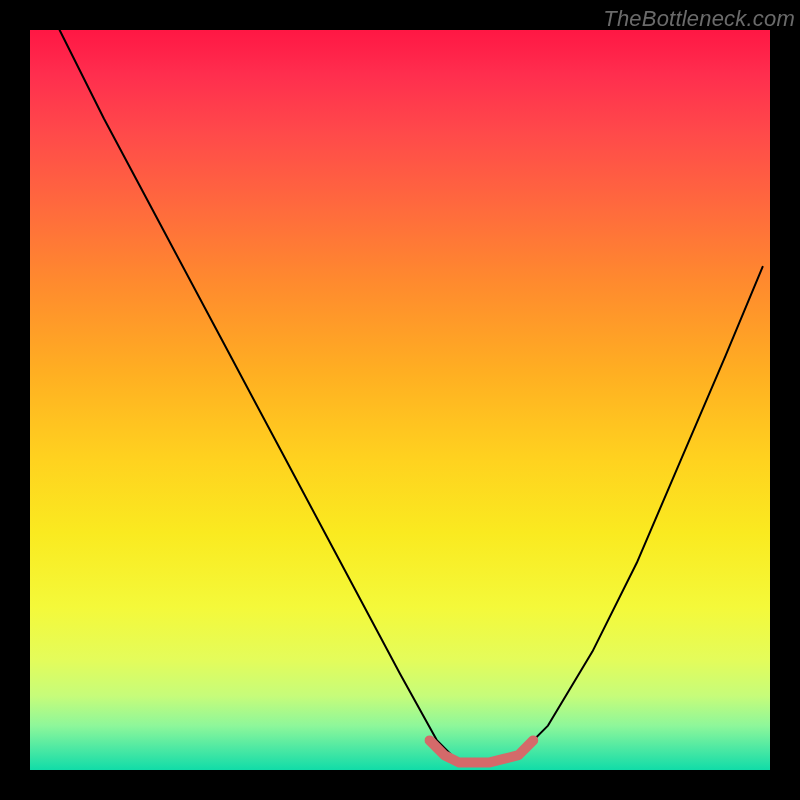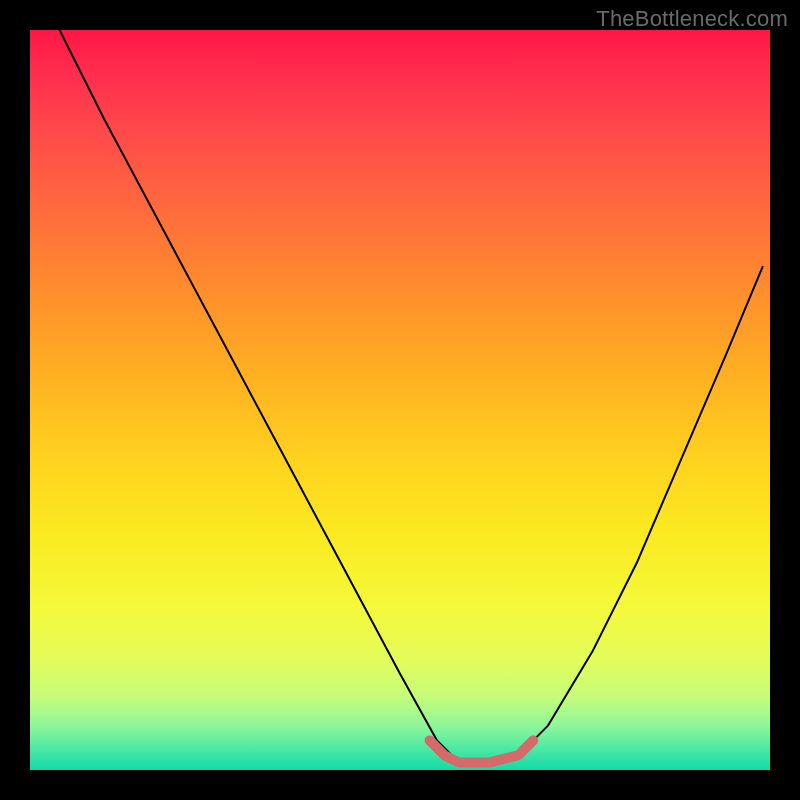--- a/index.html
+++ b/index.html
@@ -44,25 +44,26 @@
        #f4f93a 78%,
        #e4fc5a 85%,
        #c6fc7a 90%,
        #8ef79a 94%,
        #4fe9a3 97%,
        #11dca8 100%);
   }
   .watermark {
     position: absolute;
     top: 6px;
-    right: 12px;
+    right: 5px;
     color: #6a6a6a;
     font-size: 22px;
     font-weight: 500;
     letter-spacing: 0.2px;
+    font-style: italic;
   }
   svg.overlay {
     position: absolute;
     left: 0;
     top: 0;
     width: 100%;
     height: 100%;
   }
 </style>
 </head>

